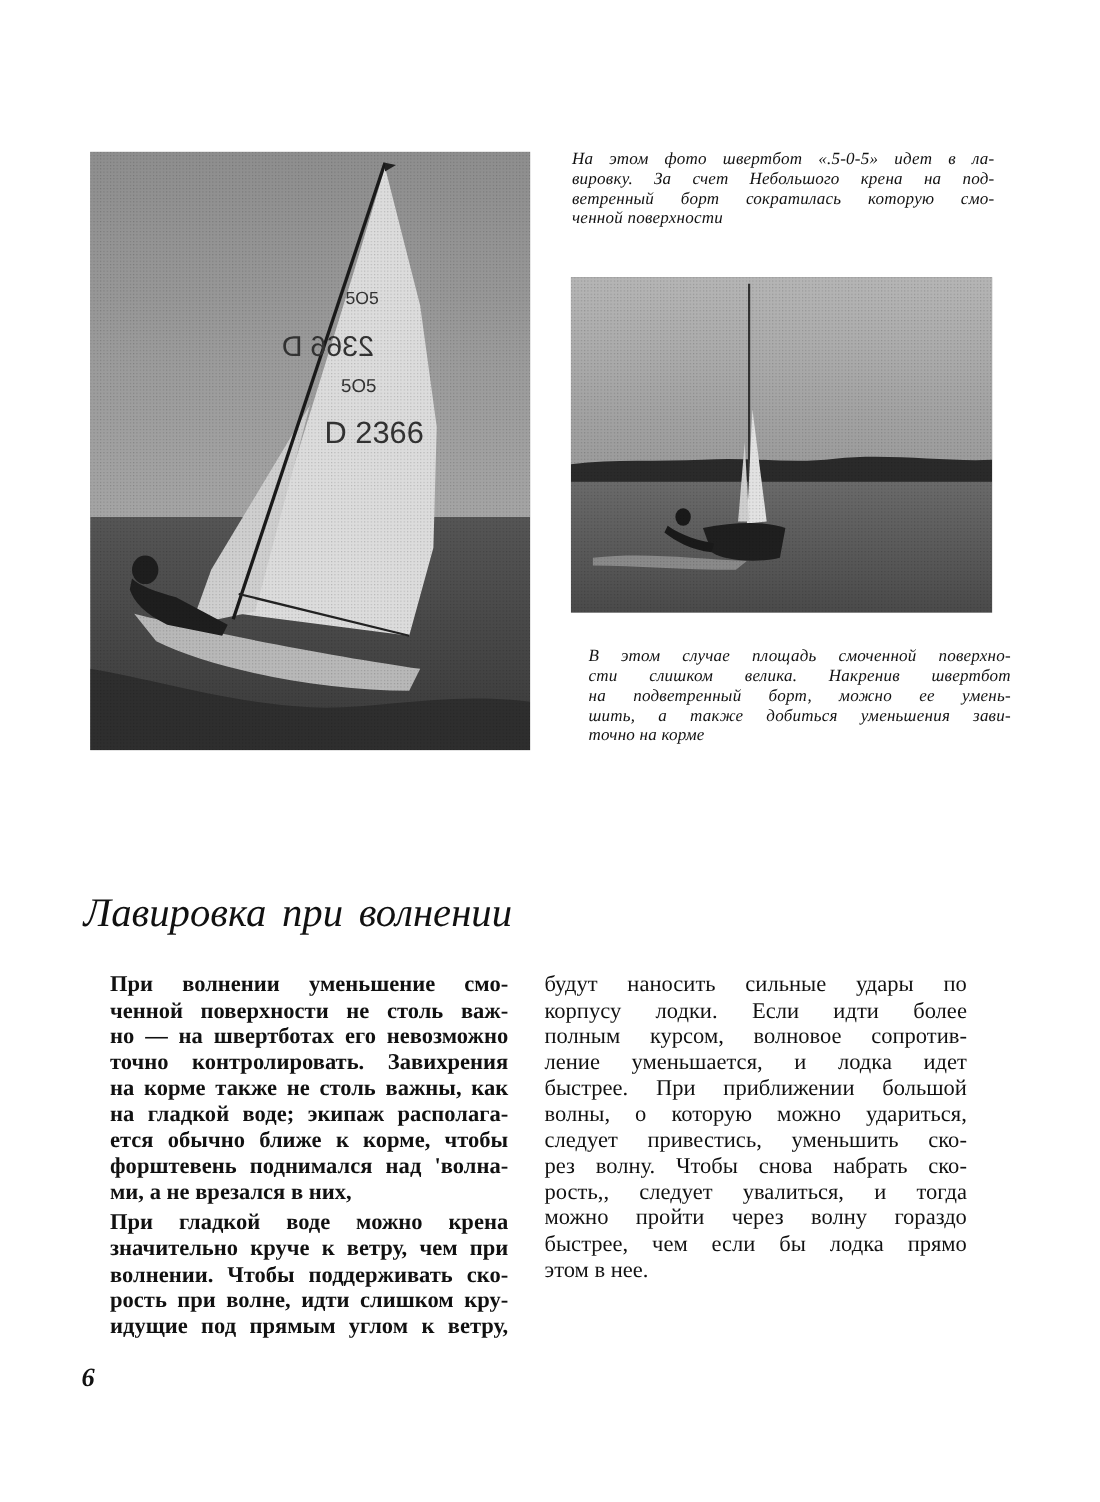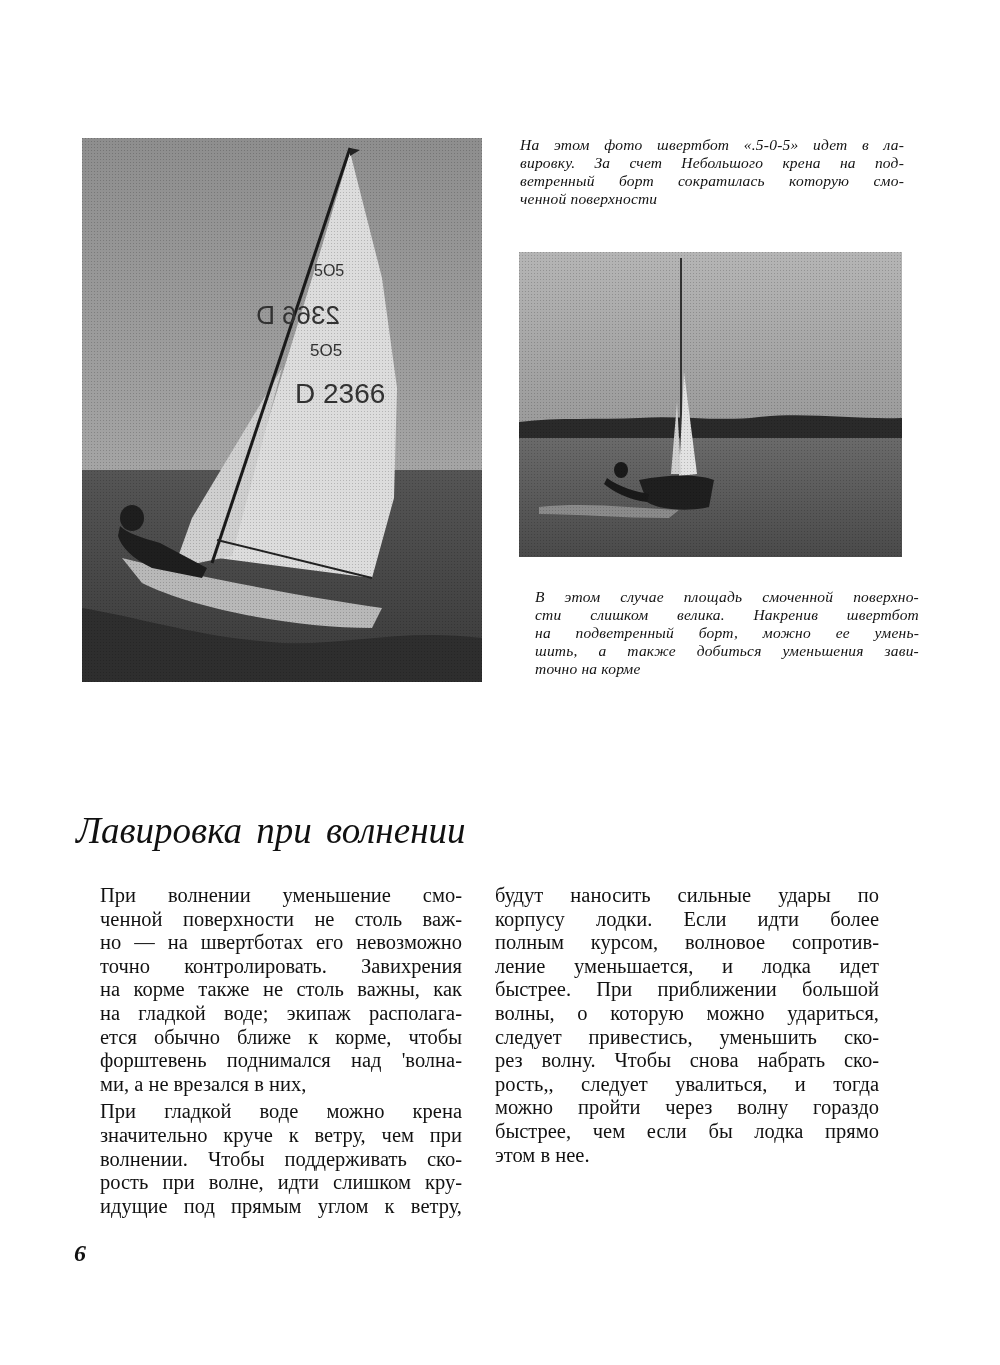--- a/index.html
+++ b/index.html
@@ -26,21 +26,21 @@
     font-style: italic; font-size: 37px; line-height: 46px;
     word-spacing: 5px; margin: 0; font-weight: normal; text-align: center;
   }
   .col {
     position: absolute;
     font-family: "Liberation Serif", "DejaVu Serif", serif;
     font-size: 20.5px;
     line-height: 23.6px;
     text-align: justify;
   }
-  #col-left { left: 78px; top: 884px; width: 384px; }
+  #col-left { left: 78px; top: 884px; width: 384px; font-weight: bold; }
   #col-right { left: 495px; top: 884px; width: 384px; }
   .col p { margin: 0 0 4px 0; text-indent: 22px; }
   .col p.cont { text-indent: 0; }
   .col p span.line { display: block; text-align: justify; text-align-last: justify; }
   .col p span.line.last { text-align-last: left; }
   .caption span.line { display: block; text-align: justify; text-align-last: justify; }
   .caption span.line.last { text-align-last: left; }
   #page-number {
     position: absolute; left: 74px; top: 1240px;
     font-family: "Liberation Serif", "DejaVu Serif", serif;

